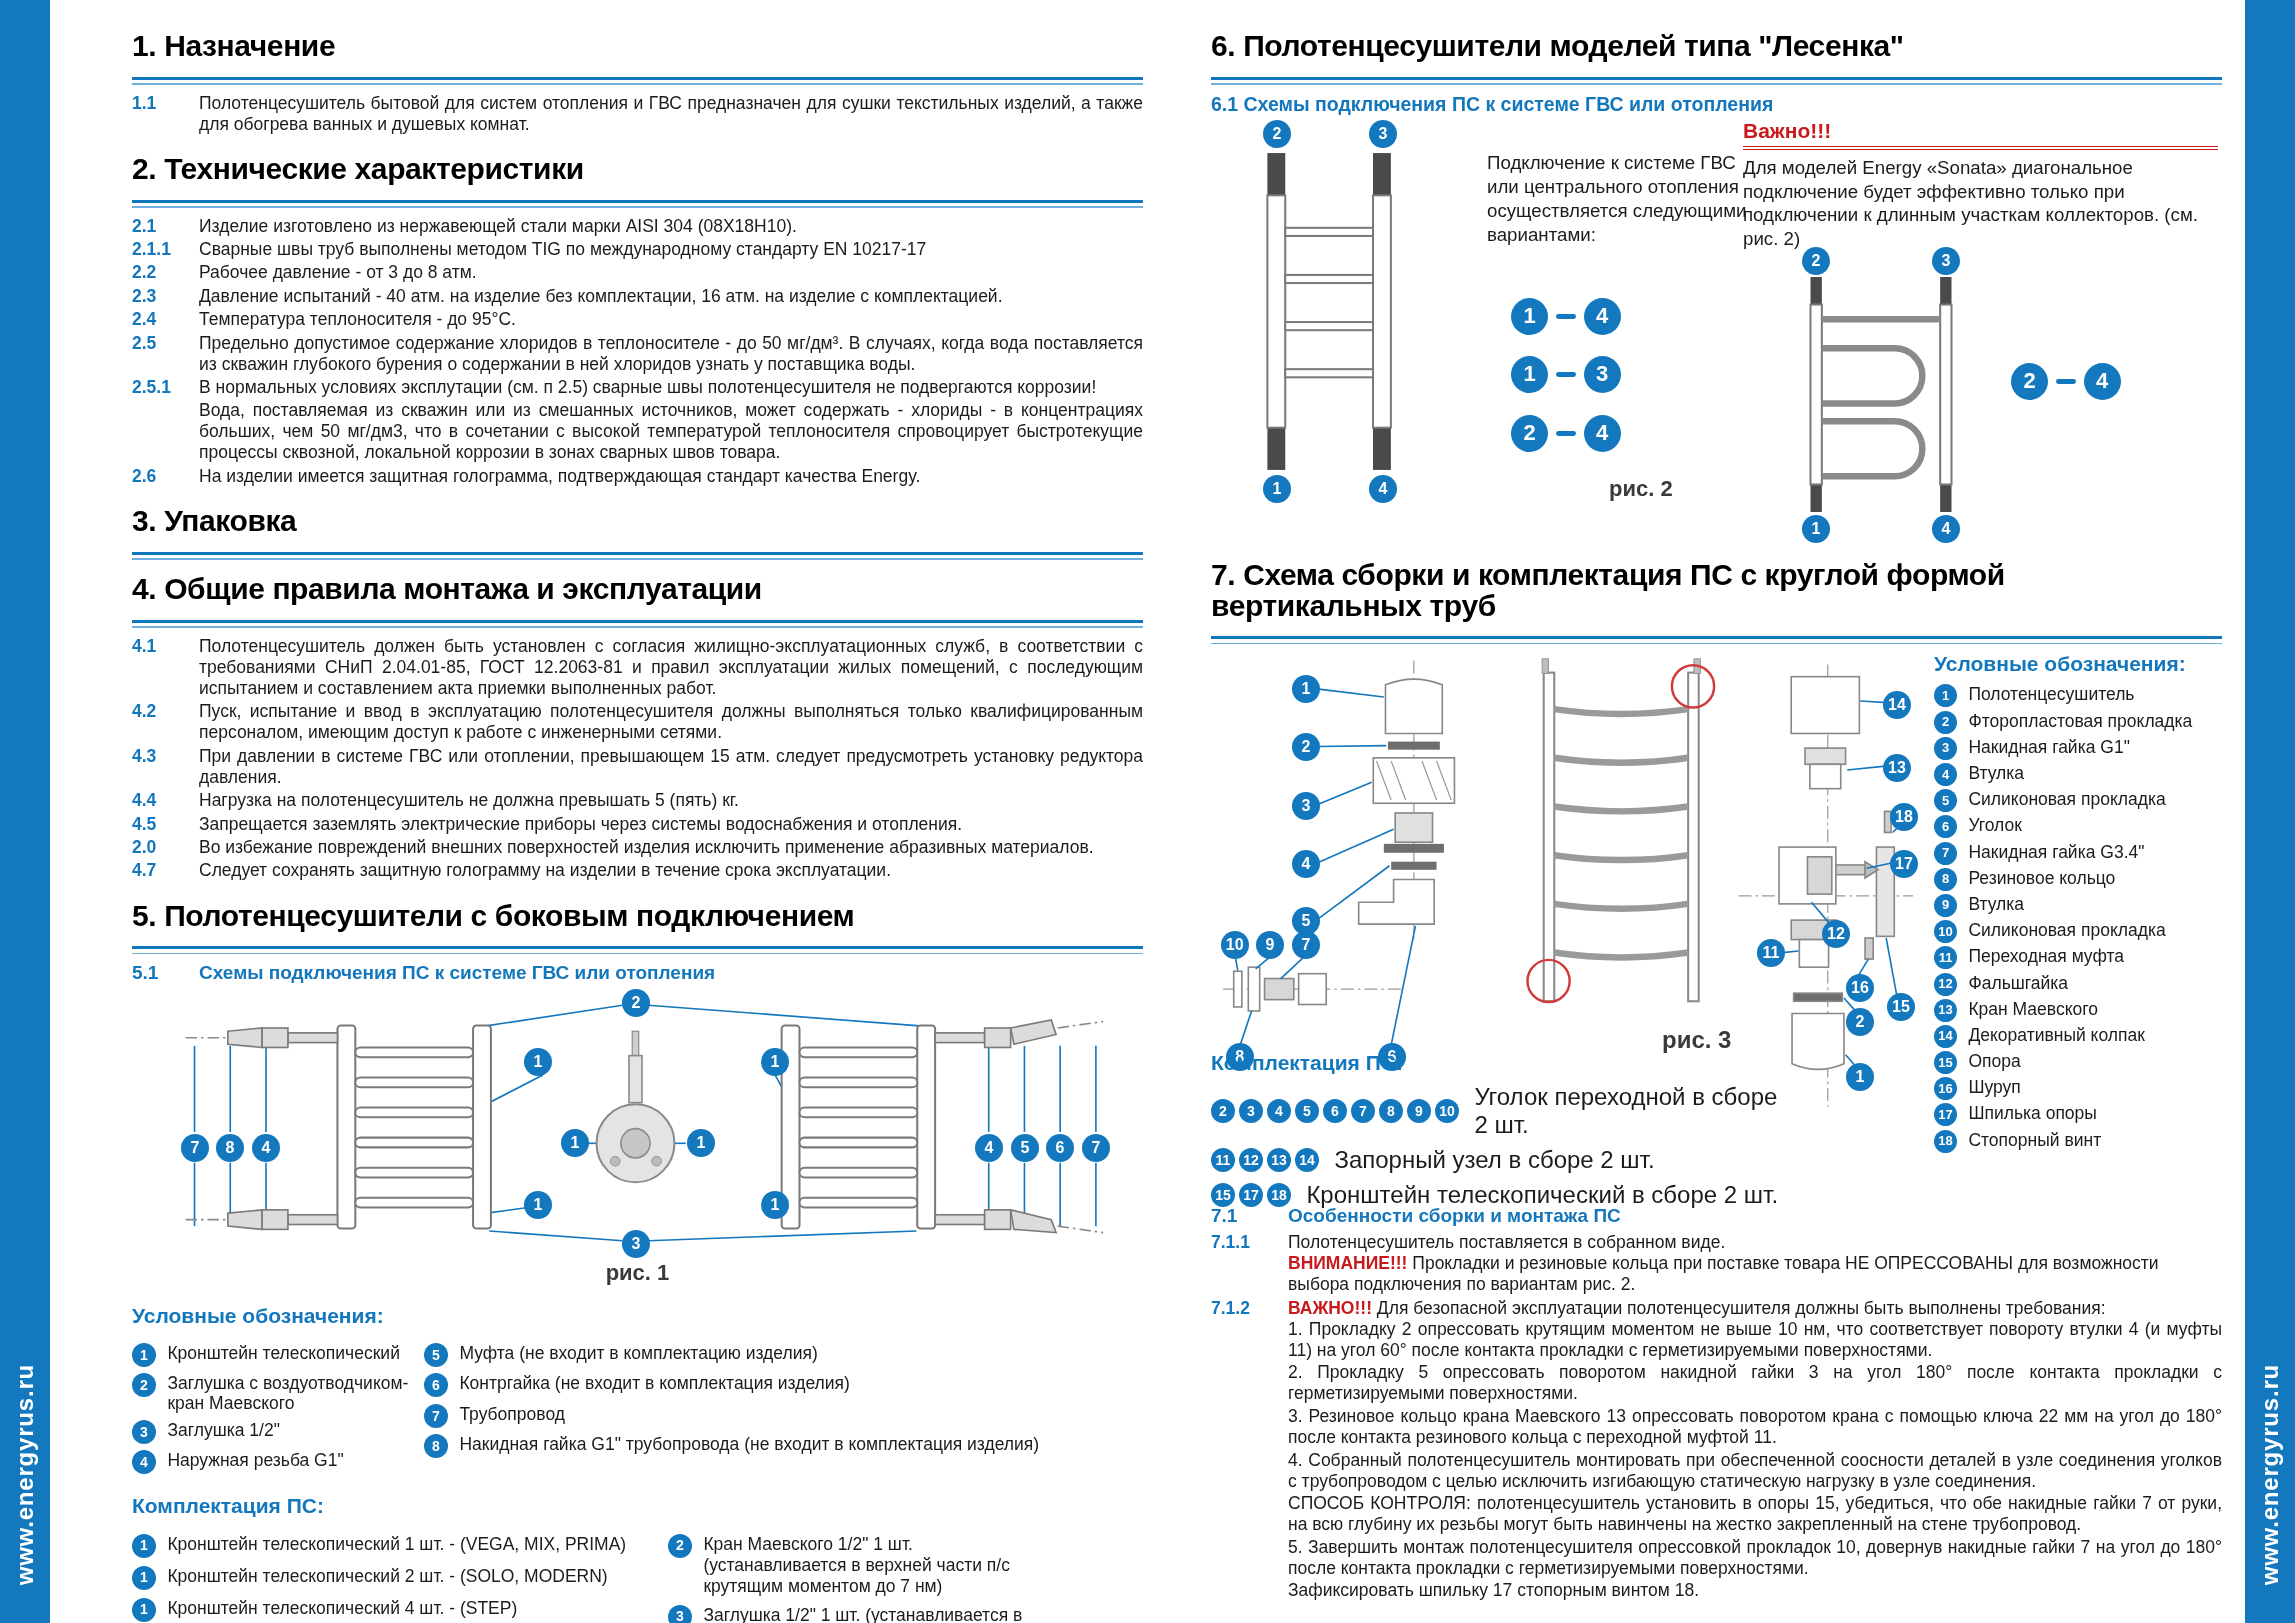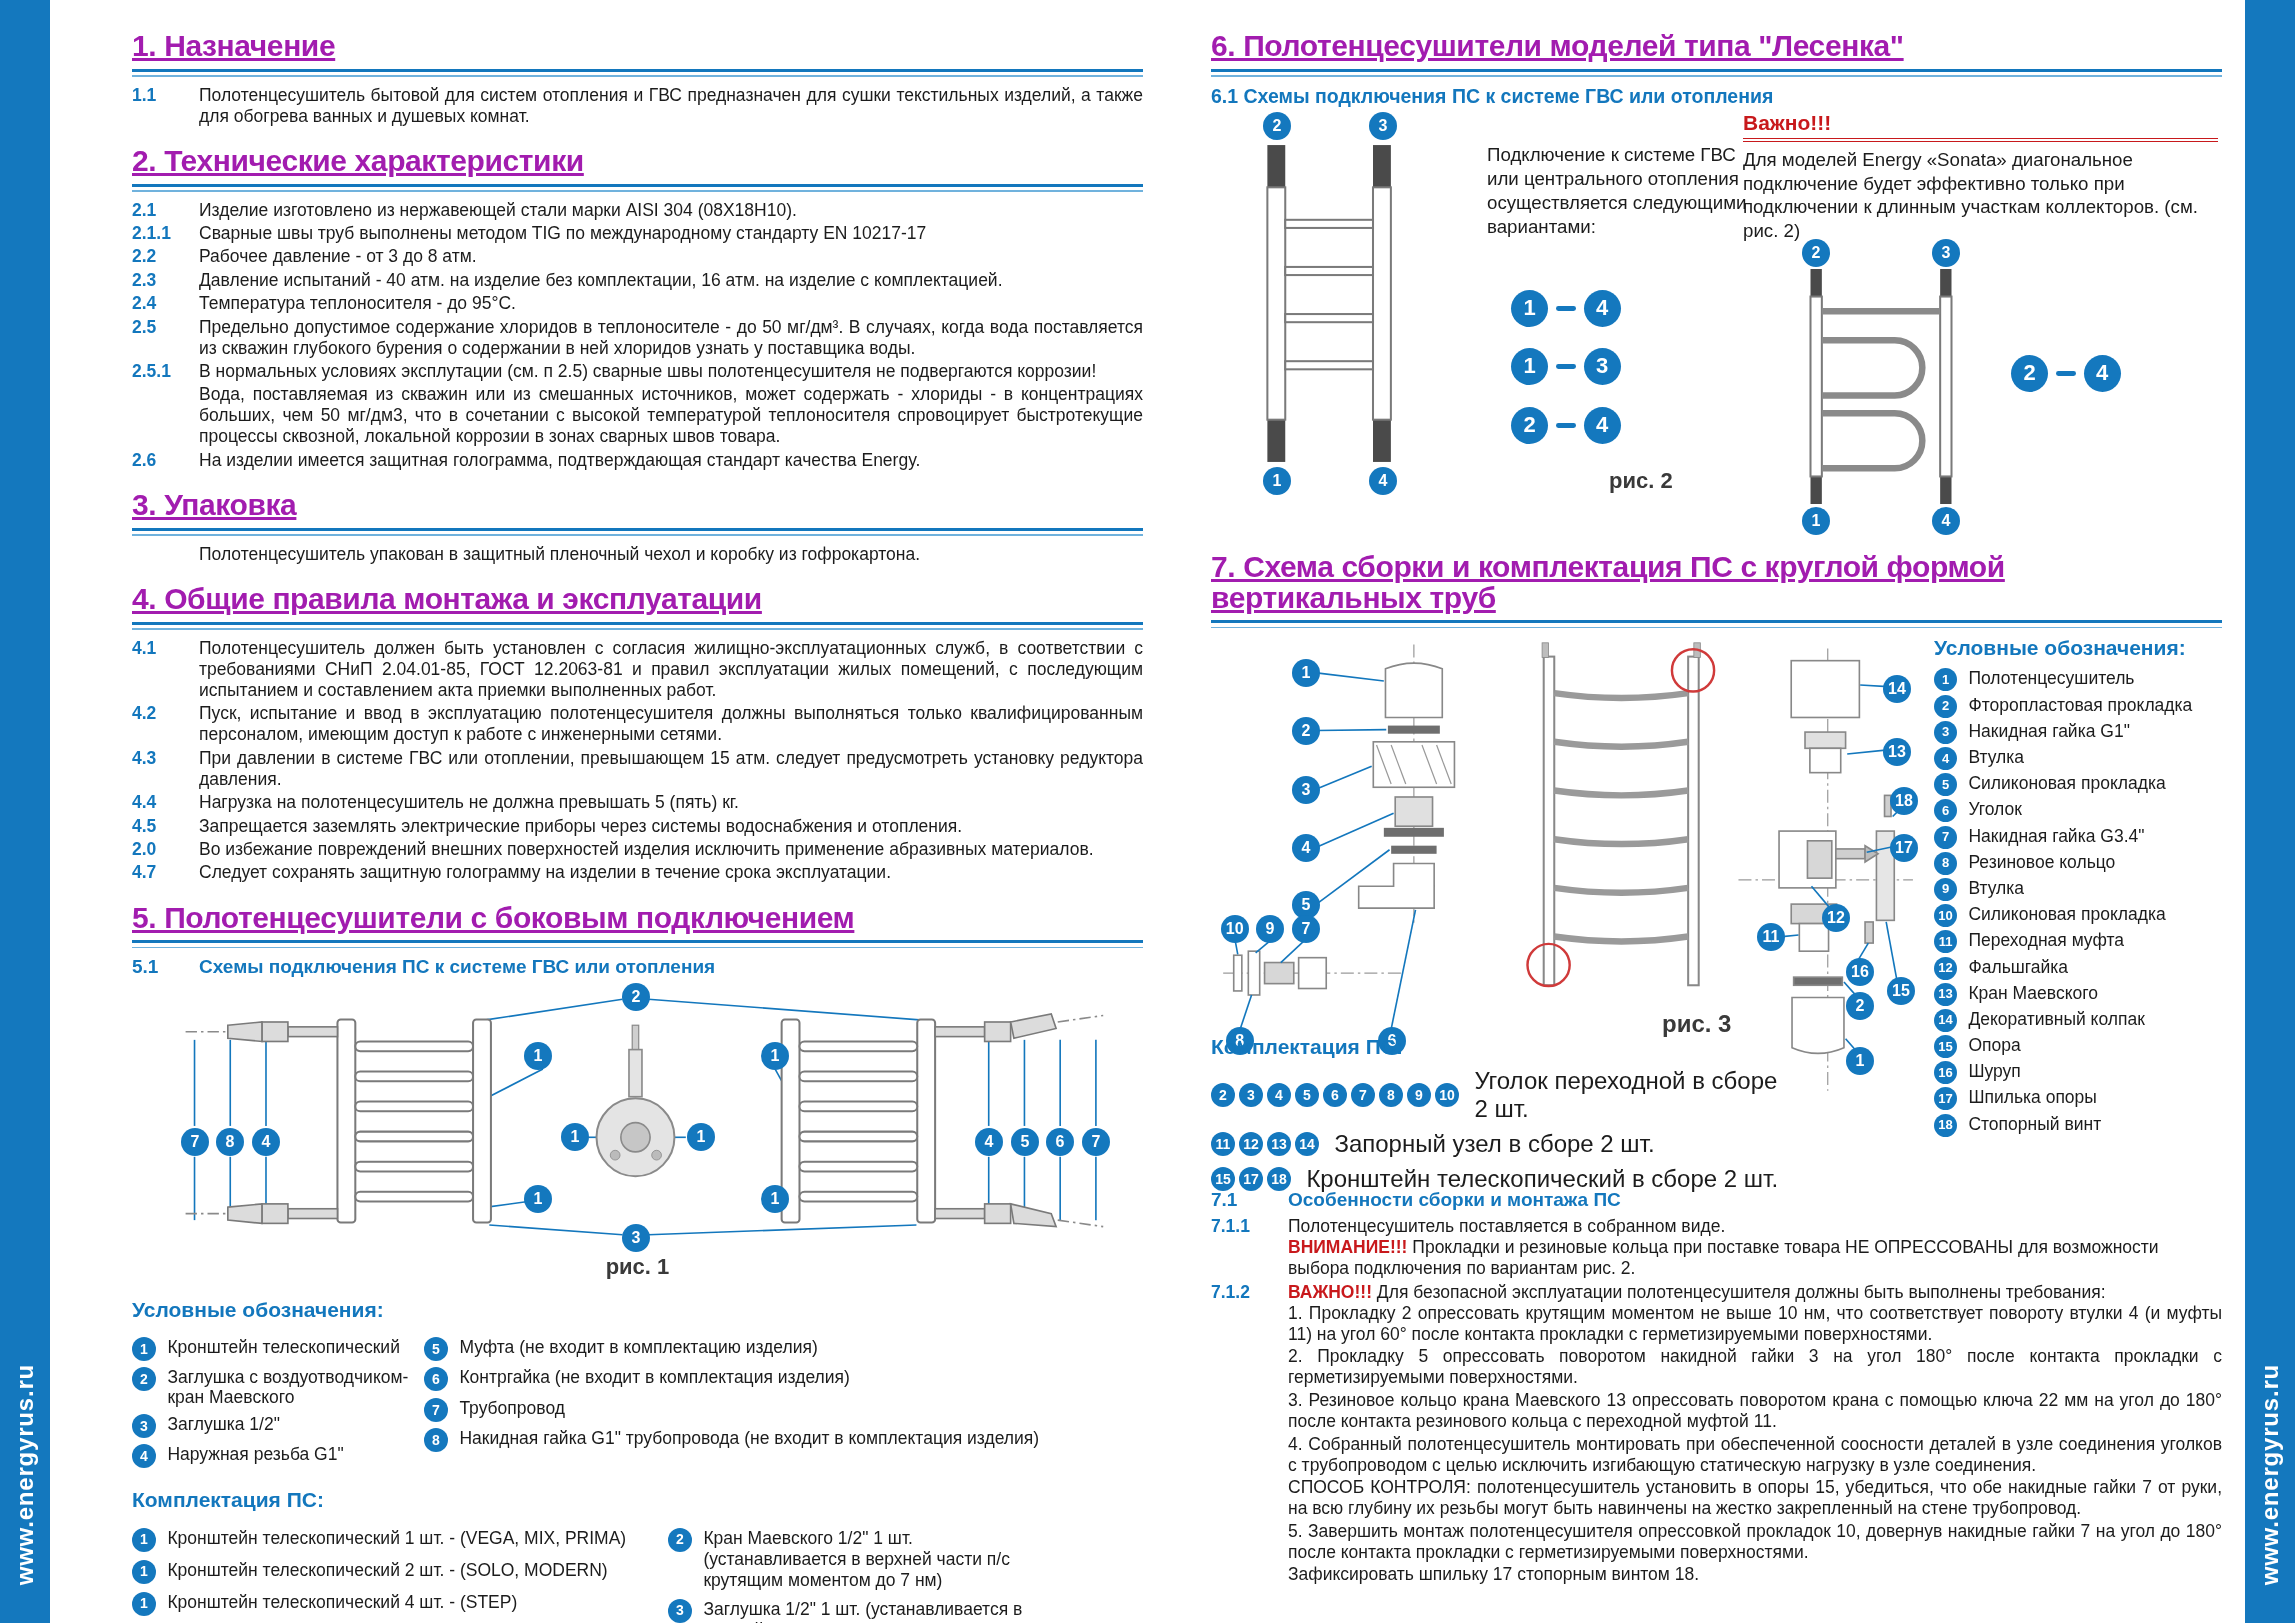--- a/index.html
+++ b/index.html
@@ -14,22 +14,22 @@
   .vtext{
     position:absolute;bottom:39px;left:50%;transform:translateX(-50%) rotate(180deg);
     writing-mode:vertical-rl;color:#fff;font-weight:bold;font-size:24px;letter-spacing:0.8px;
     white-space:nowrap;
   }
   
   .page{position:absolute;top:31px;width:1011px;}
   .pageL{left:132px;} .pageR{left:1211px;}
   
   h2.sec{
-    margin:19.5px 0 13px;font-size:30px;line-height:1.02;color:#a21caf;font-weight:bold;
-    letter-spacing:-0.4px;padding-bottom:7px;border-bottom:3.2px solid #1377bd;position:relative;text-decoration:underline;
+    margin:19.5px 0 13px;font-size:30px;line-height:1.02;color:#000000;font-weight:bold;
+    letter-spacing:-0.4px;padding-bottom:15px;border-bottom:3.2px solid #1377bd;position:relative;
   }
   h2.sec::after{content:"";position:absolute;left:0;right:0;bottom:-8px;height:1.6px;background:#70b2dd;}
   h2.sec.first{margin-top:0;}
   .subhead{display:flex;font-size:19px;font-weight:bold;color:#1377bd;margin:8px 0 4.9px;}
   .subhead .inum{flex:0 0 67px;}
   .sub6{font-size:19.5px;font-weight:bold;color:#1377bd;margin:6.5px 0 3.2px;}
   
   .item{display:flex;margin:2.4px 0;font-size:17.5px;line-height:21px;}
   .inum{flex:0 0 67px;color:#1377bd;font-weight:bold;}
   .itx{flex:1;text-align:justify;}
@@ -116,21 +116,20 @@
   <div class="item">
       <span class="inum"></span>
       <span class="itx">Вода, поставляемая из скважин или из смешанных источников, может содержать - хлориды - в концентрациях больших, чем 50 мг/дм3, что в сочетании с высокой температурой теплоносителя спровоцирует быстротекущие процессы сквозной, локальной коррозии в зонах сварных швов товара.</span>
     </div>
   <div class="item">
       <span class="inum">2.6</span>
       <span class="itx">На изделии имеется защитная голограмма, подтверждающая стандарт качества Energy.</span>
     </div>
 
   <h2 class="sec">3. Упаковка</h2>
-  <div class="plain">Полотенцесушитель упакован в защитный пленочный чехол и  коробку из гофрокартона.</div>
 
   <h2 class="sec">4. Общие правила монтажа и эксплуатации</h2>
   <div class="item">
       <span class="inum">4.1</span>
       <span class="itx">Полотенцесушитель должен быть установлен с согласия жилищно-эксплуатационных  служб, в соответствии с требованиями СНиП 2.04.01-85, ГОСТ 12.2063-81 и правил эксплуатации жилых помещений, с последующим испытанием и составлением акта приемки выполненных работ.</span>
     </div>
   <div class="item">
       <span class="inum">4.2</span>
       <span class="itx">Пуск,  испытание и ввод в эксплуатацию полотенцесушителя должны выполняться только квалифицированным персоналом, имеющим доступ к работе с инженерными сетями.</span>
     </div>

